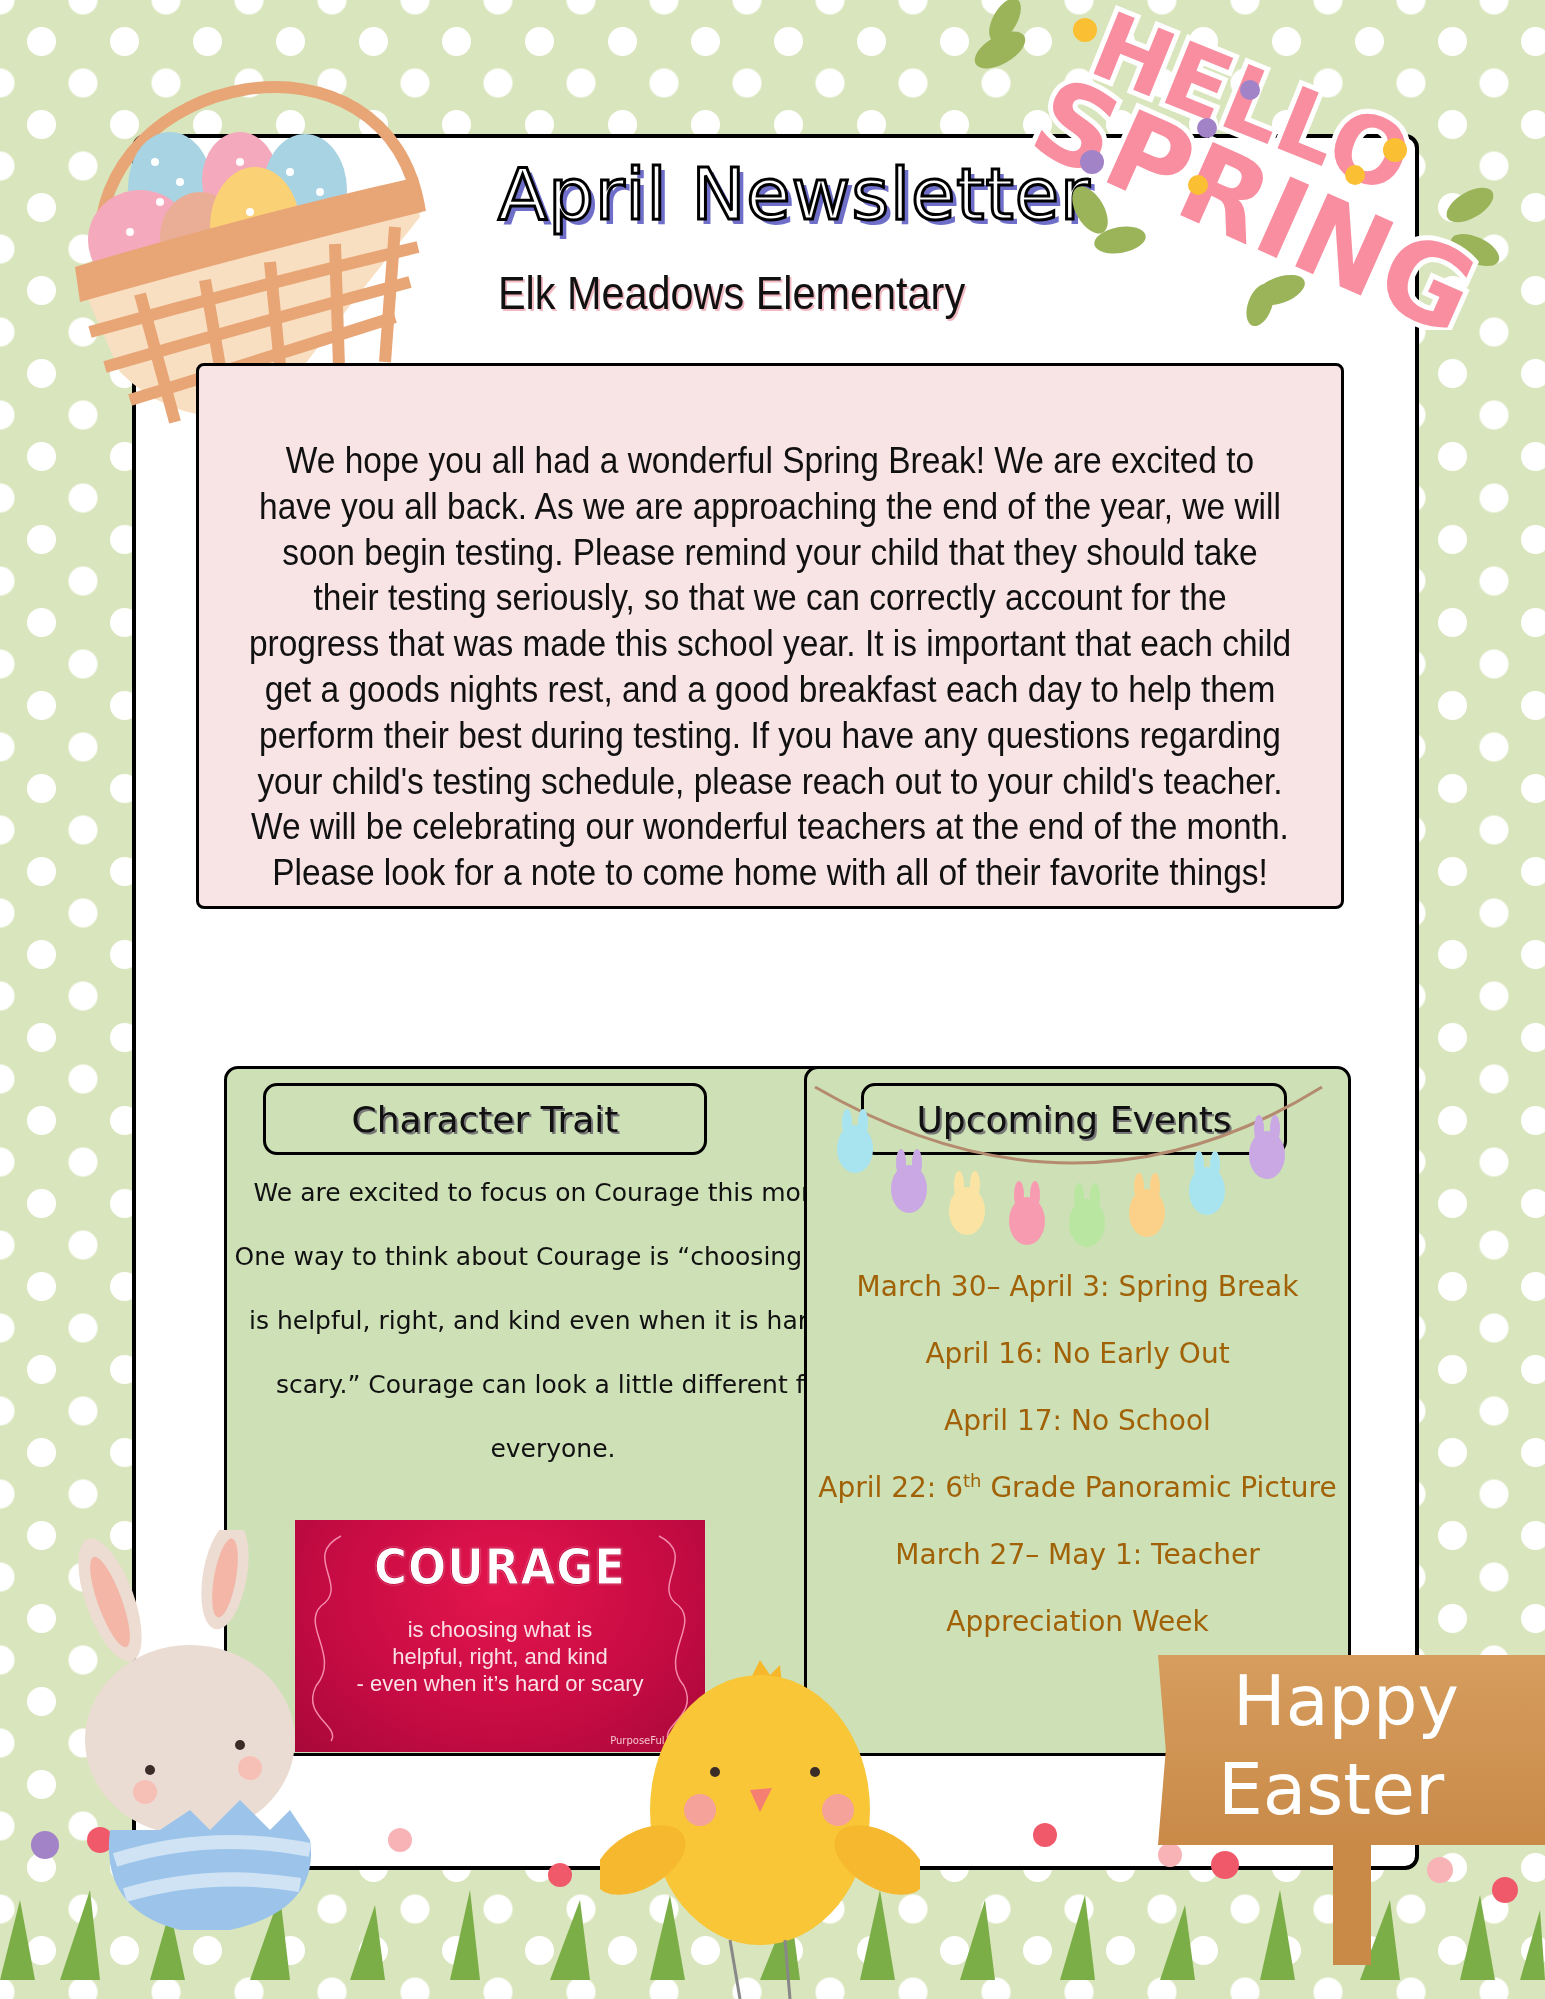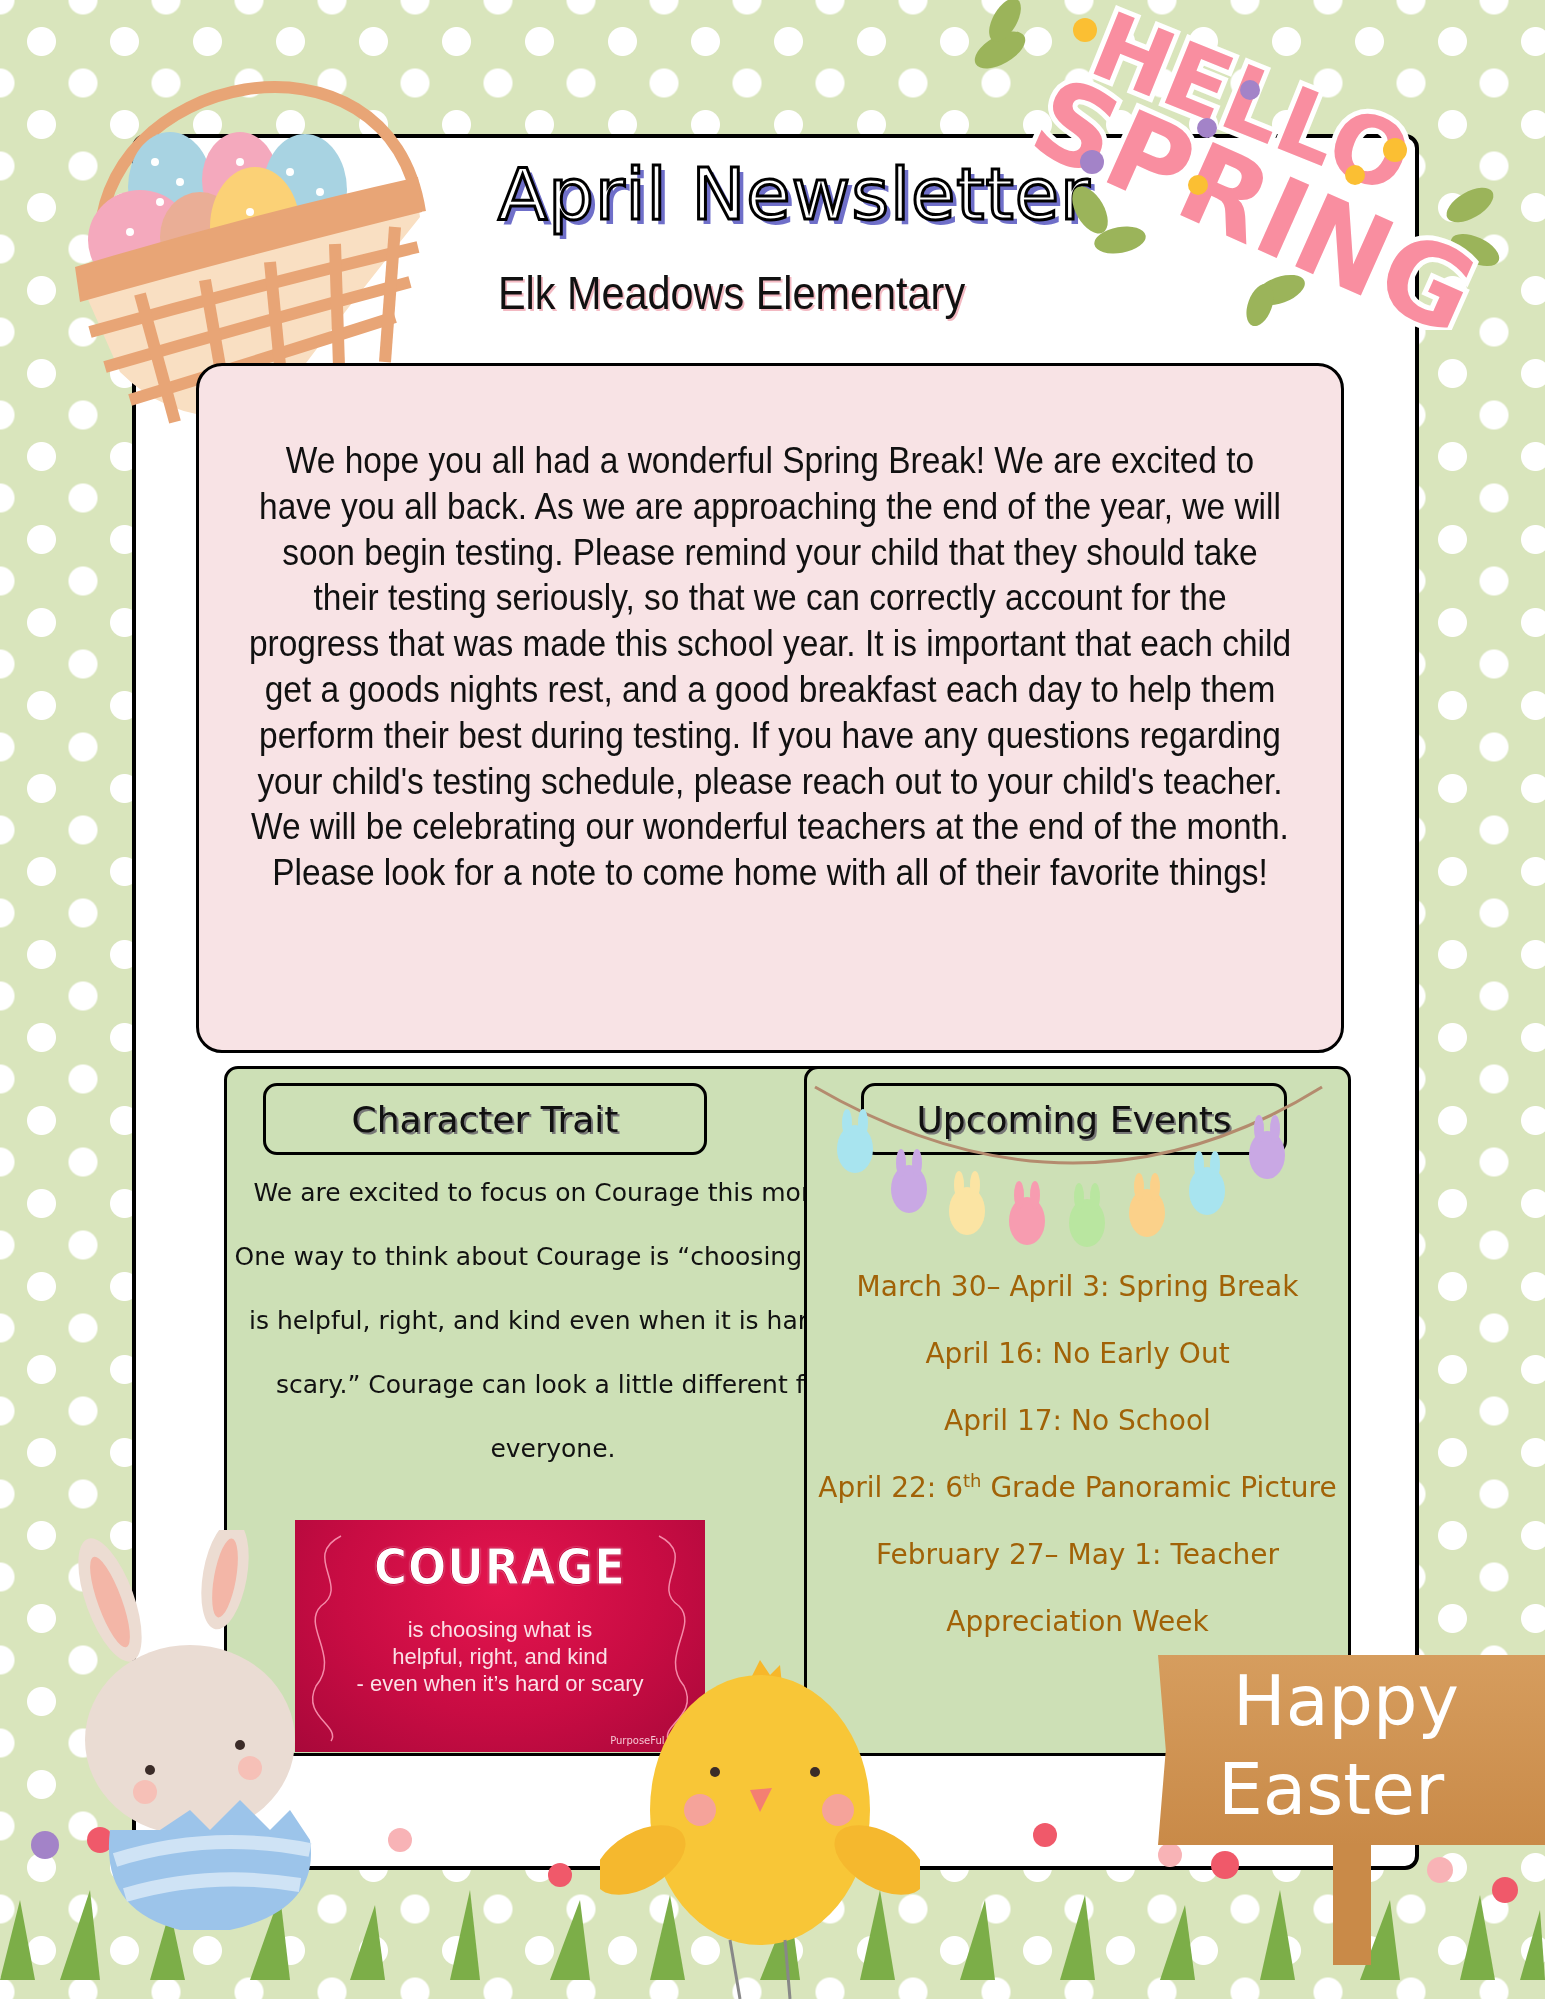--- a/index.html
+++ b/index.html
@@ -24,22 +24,22 @@
     -webkit-text-stroke: 3px #000;
     text-shadow: 5px 5px 0 #6f6fc9;
   }
   .subtitle {
     position: absolute; left: 498px; top: 266px; margin: 0;
     font-family: "Liberation Sans", sans-serif; font-size: 46px; font-weight: normal;
     color: #111; text-shadow: 2px 2px 0 #f3b9c2;
     transform: scaleX(0.9); transform-origin: left;
   }
   .intro-box {
-    position: absolute; left: 196px; top: 363px; width: 1148px; height: 690px;
-    background: #f8e3e5; border: 3px solid #000; border-radius: 26px;
+    position: absolute; left: 196px; top: 363px; width: 1148px; height: 546px;
+    background: #f8e3e5; border: 3px solid #000; border-radius: 8px;
     box-sizing: border-box; padding: 72px 8px 0 8px; text-align: center;
   }
   .intro-box p {
     margin: 0; font-family: "Liberation Sans Narrow", "Liberation Sans", sans-serif;
     font-size: 36px; line-height: 45.8px; color: #111;
     transform: scaleX(0.93); transform-origin: center;
   }
   .panel {
     position: absolute; top: 1066px; height: 690px; background: #cde0b6;
     border: 3px solid #000; border-radius: 14px; box-sizing: border-box;
@@ -222,21 +222,21 @@
           <ellipse cx="12" cy="4" rx="5" ry="14" fill="#c9a8e4"></ellipse>
           <ellipse cx="28" cy="4" rx="5" ry="14" fill="#c9a8e4"></ellipse>
         </g>
     </g>
   </svg>
   <div class="events">
     <div>March 30– April 3: Spring Break</div>
     <div>April 16: No Early Out</div>
     <div>April 17: No School</div>
     <div><span>April 22: 6</span><sup>th</sup><span> Grade Panoramic Picture</span></div>
-    <div>February 27– May 1: Teacher Appreciation Week</div>
+    <div>March 27– May 1: Teacher Appreciation Week</div>
   </div>
 </div>
 
 <svg class="deco" style="left:0;top:1800px" width="1545" height="180" viewBox="0 0 1545 180">
   <g fill="#7cae48">
     <path d="M0 180 L 20 100 L 35 180 Z"></path>
       <path d="M60 180 L 90 90 L 100 180 Z"></path>
       <path d="M150 180 L 170 110 L 185 180 Z"></path>
     <path d="M250 180 L 280 95 L 290 180 Z"></path>
       <path d="M350 180 L 375 105 L 385 180 Z"></path>

